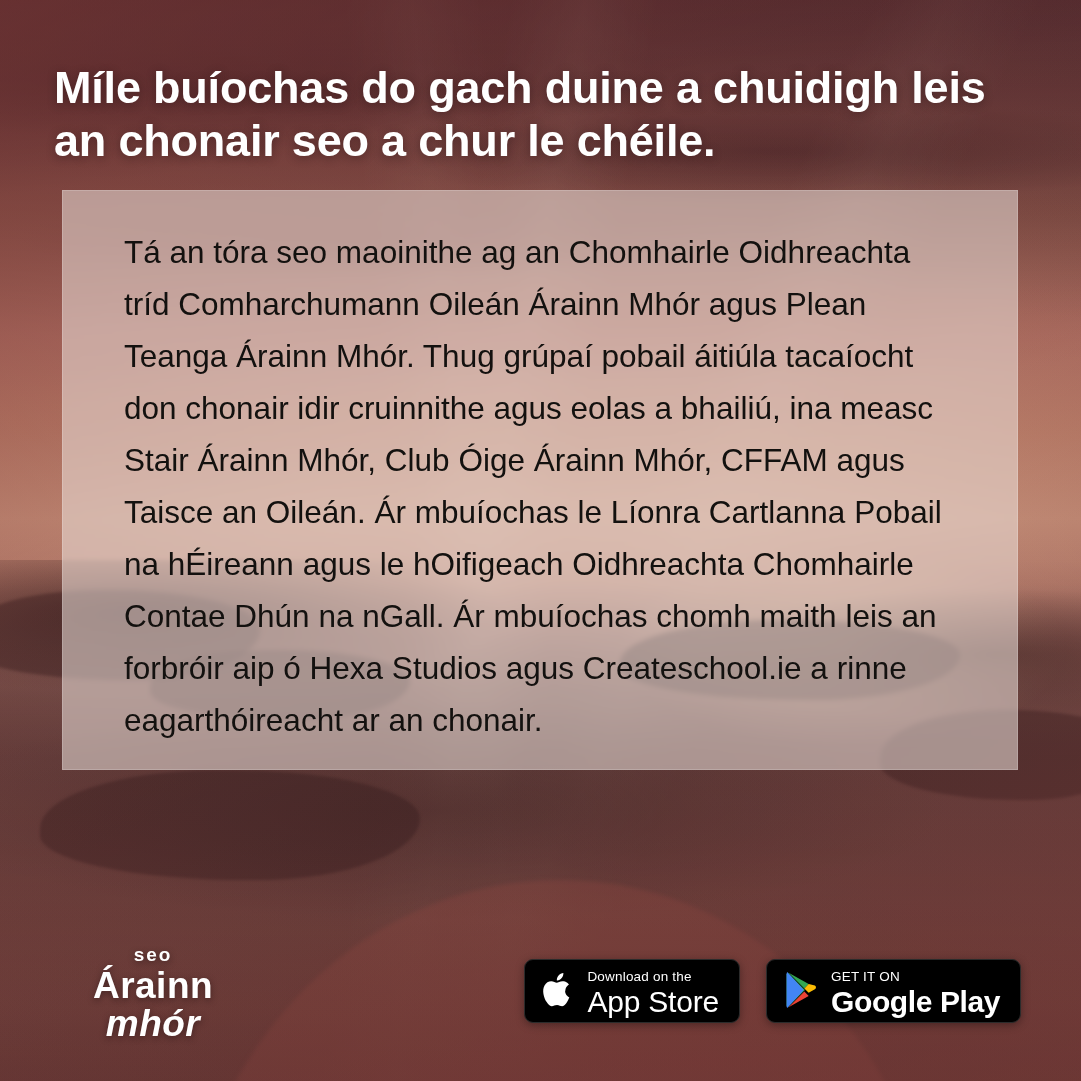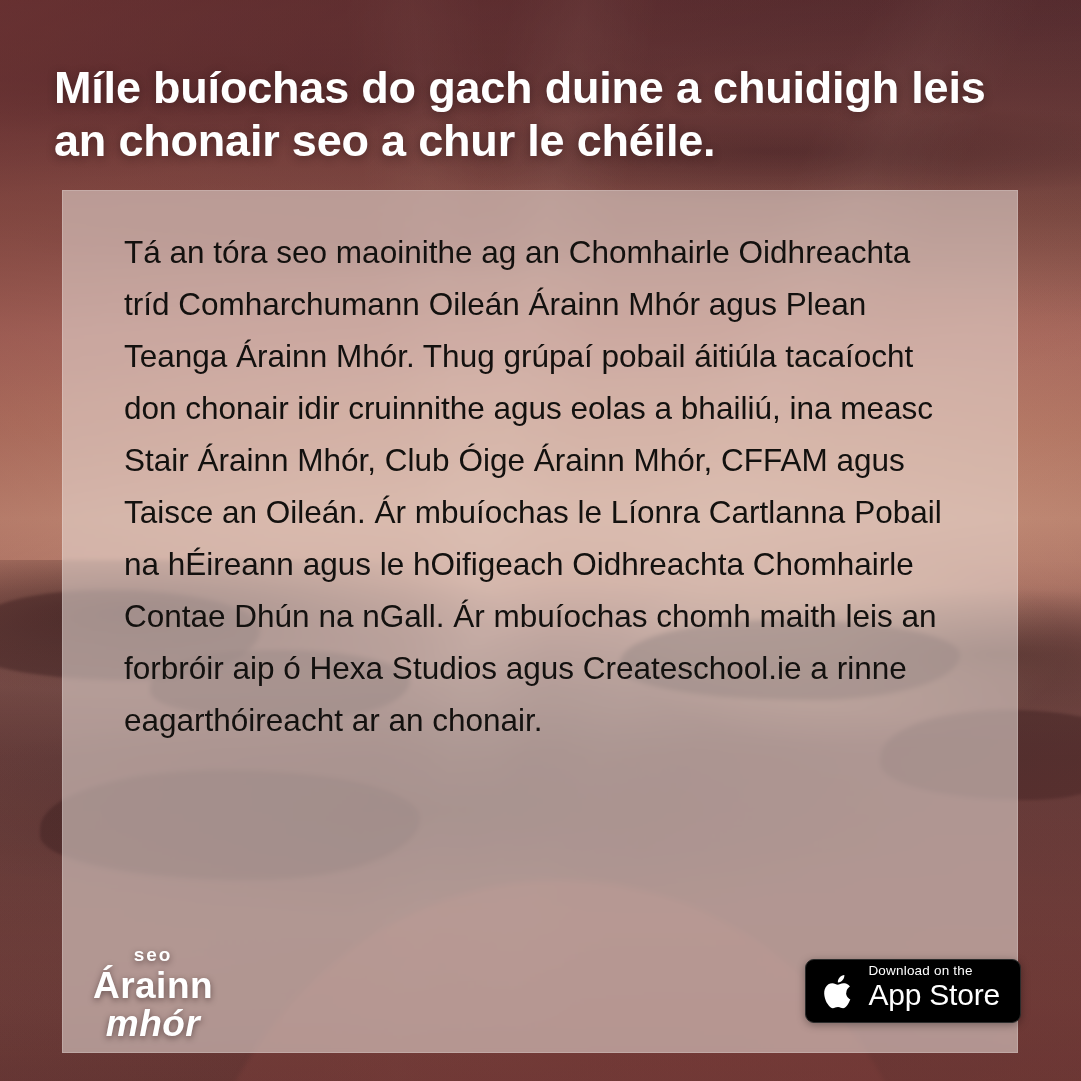--- a/index.html
+++ b/index.html
@@ -114,21 +114,21 @@
     letter-spacing: -0.2px;
     text-shadow: 0 2px 10px rgba(40,18,20,0.45);
   }
 
   
   .panel {
     position: absolute;
     left: 62px;
     top: 190px;
     width: 956px;
-    height: 863px;
+    height: 580px;
     background: rgba(236, 225, 221, 0.55);
     backdrop-filter: blur(2px);
     box-shadow: inset 0 0 0 1px rgba(255,255,255,0.18);
   }
   .panel-text {
     position: absolute;
     left: 62px;
     top: 36px;
     width: 820px;
     color: #13110f;
@@ -173,21 +173,21 @@
   .badges {
     position: absolute;
     right: 60px;
     bottom: 58px;
     display: flex;
     gap: 26px;
     align-items: center;
   }
   .badge {
     display: flex;
-    align-items: flex-end;
+    align-items: flex-start;
     gap: 12px;
     border-radius: 9px;
     padding: 10px 20px 10px 16px;
     box-sizing: border-box;
     height: 64px;
     min-width: 208px;
     box-shadow: 0 2px 8px rgba(0,0,0,0.35);
   }
   .badge-apple {
     background: #000000;
@@ -254,15 +254,30 @@
           <path fill="#ffffff" d="M17.2 14.6c0-3 2.4-4.4 2.5-4.5-1.4-2-3.5-2.3-4.2-2.3-1.8-.2-3.5 1.1-4.4 1.1-.9 0-2.3-1-3.8-1-2 0-3.8 1.1-4.8 2.9-2 3.5-.5 8.8 1.5 11.7 1 1.4 2.1 3 3.6 2.9 1.4-.1 2-.9 3.7-.9 1.7 0 2.2.9 3.7.9 1.5 0 2.5-1.4 3.4-2.9 1.1-1.6 1.5-3.2 1.6-3.3-.1 0-3-1.2-3-4.6z"></path>
           <path fill="#ffffff" d="M14.6 5.6c.8-1 1.3-2.3 1.2-3.6-1.2 0-2.6.8-3.4 1.8-.7.9-1.4 2.2-1.2 3.5 1.3.1 2.6-.7 3.4-1.7z"></path>
         </svg>
       </span>
       <span class="badge-lines">
         <span class="badge-small">Download on the</span>
         <span class="badge-big">App Store</span>
       </span>
     </a>
 
+    <a class="badge badge-google">
+      <span class="play-glyph">
+        <svg viewBox="0 0 32 36" width="36" height="40" aria-hidden="true">
+          <path fill="#34a853" d="M4 2.5 19.5 18 4 33.5c-.6-.4-1-1.1-1-2V4.5c0-.9.4-1.6 1-2z" transform="translate(0,0)"></path>
+          <path fill="#34a853" d="M4.6 2.2 19 16.6l3.9-3.9L7.6 4.1 4.6 2.2z"></path>
+          <path fill="#ea4335" d="M4.6 33.8 19 19.4l3.9 3.9-15.3 8.6-3 1.9z"></path>
+          <path fill="#fbbc04" d="M22.9 12.7 19 16.6l3.9 3.9 5.6-3.1c1.3-.7 1.3-2.6 0-3.4l-5.6-1.3z"></path>
+          <path fill="#4285f4" d="M3.6 1.9C3.2 2.4 3 3.1 3 3.9v28.2c0 .8.2 1.5.6 2L18.6 18 3.6 1.9z"></path>
+        </svg>
+      </span>
+      <span class="badge-lines">
+        <span class="badge-small">GET IT ON</span>
+        <span class="badge-big google">Google Play</span>
+      </span>
+    </a>
 
   </div>
 </div>
 
 </body></html>

